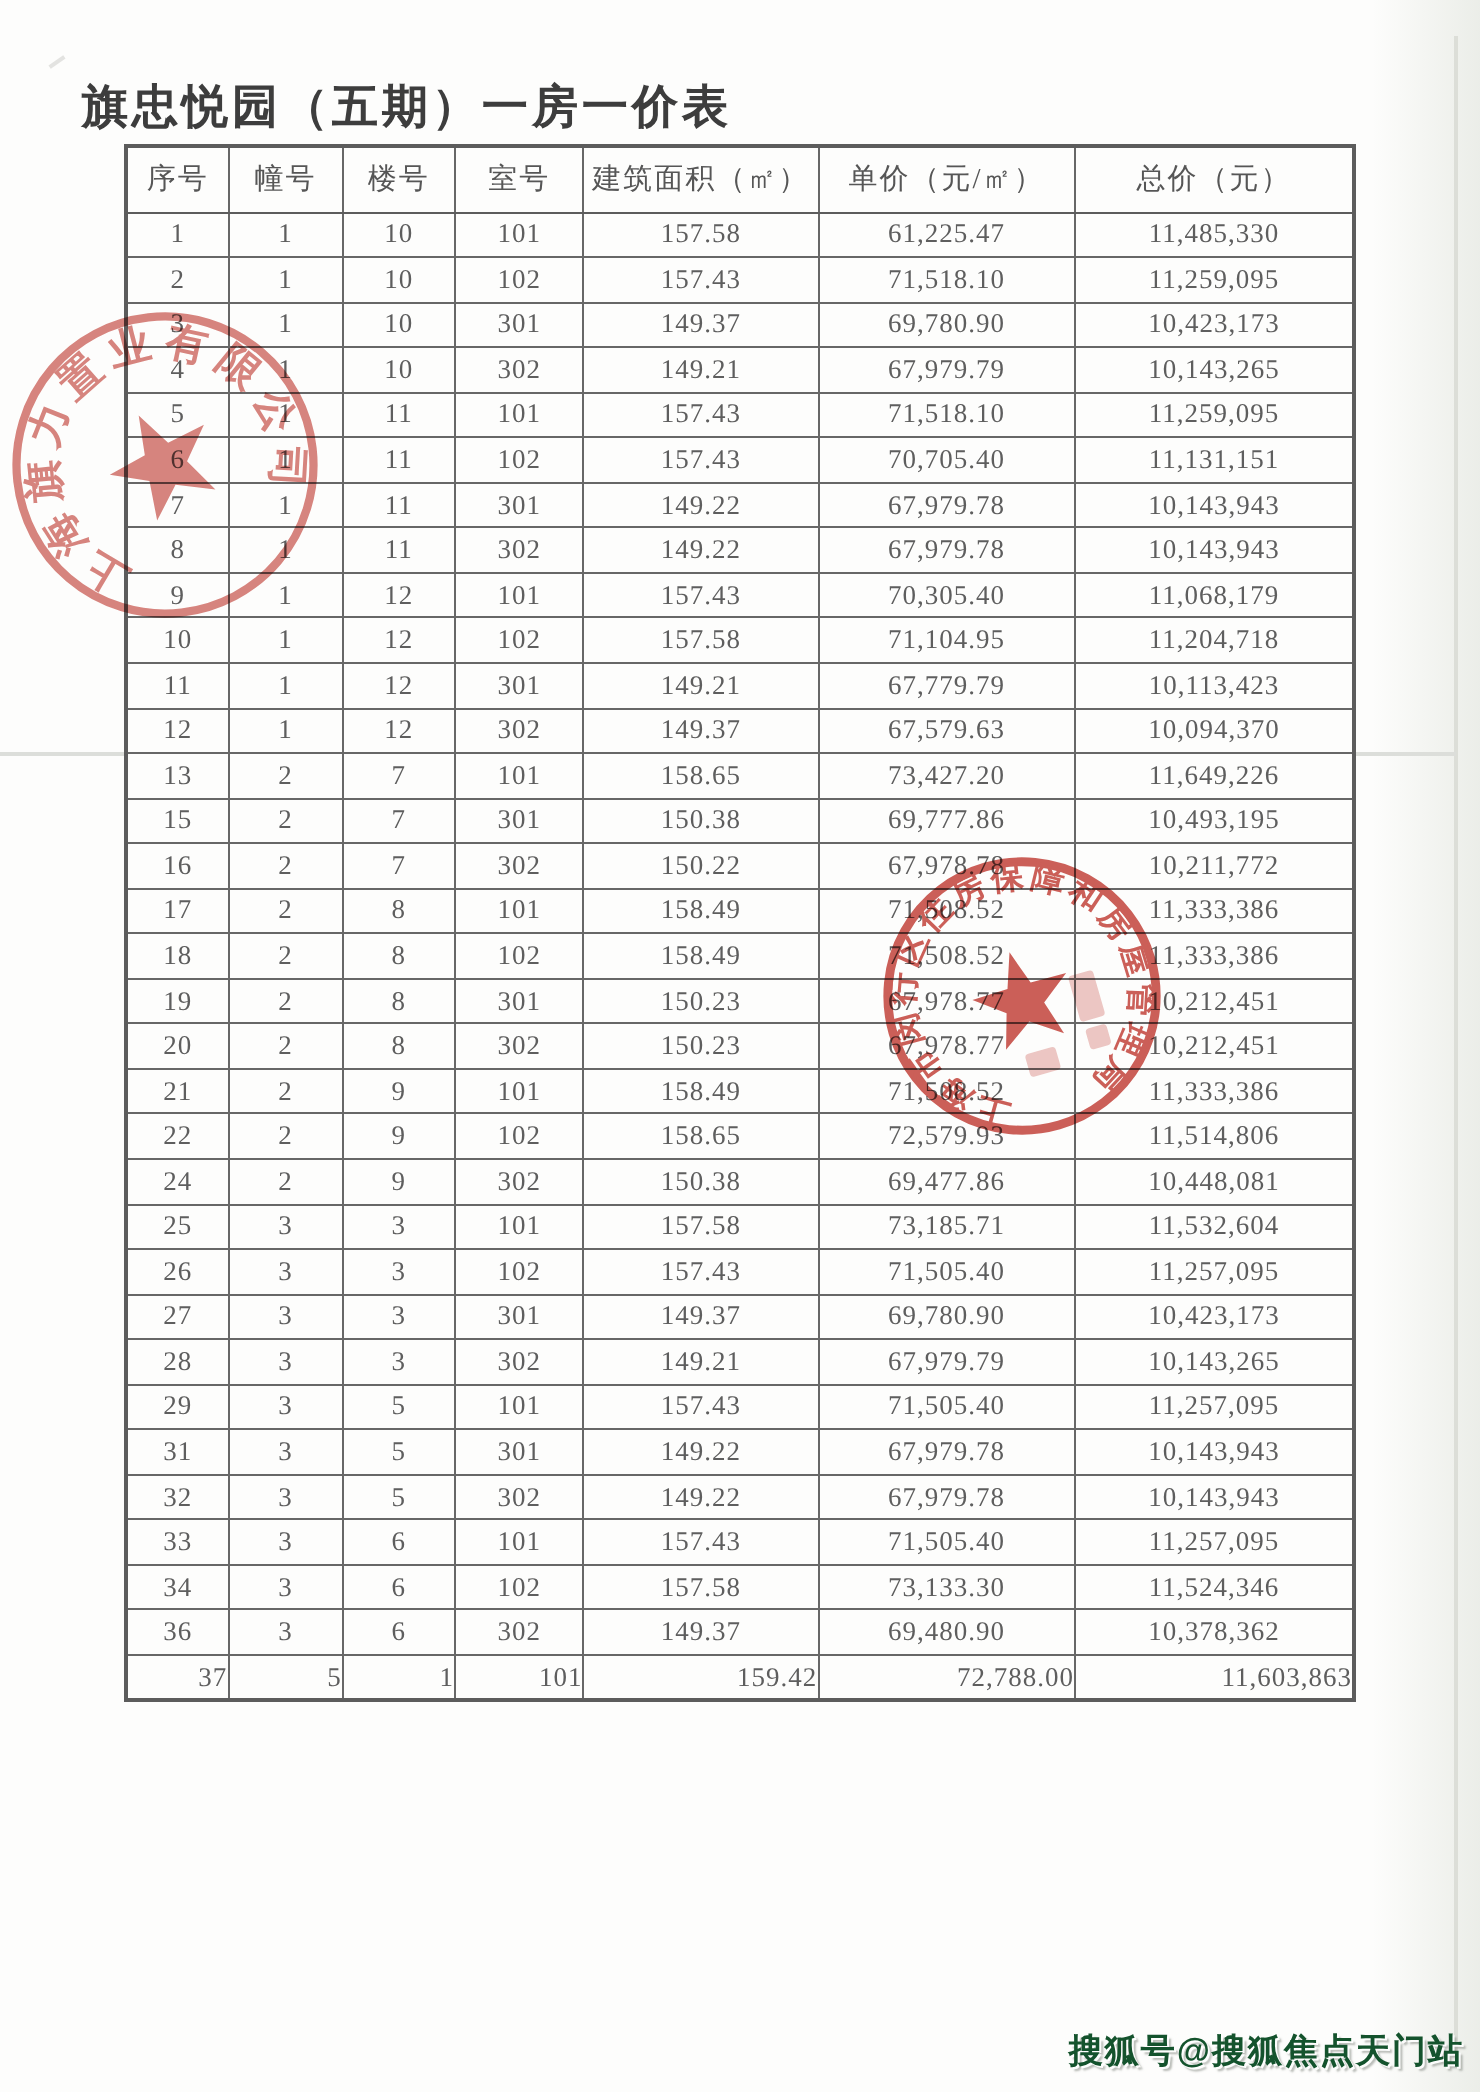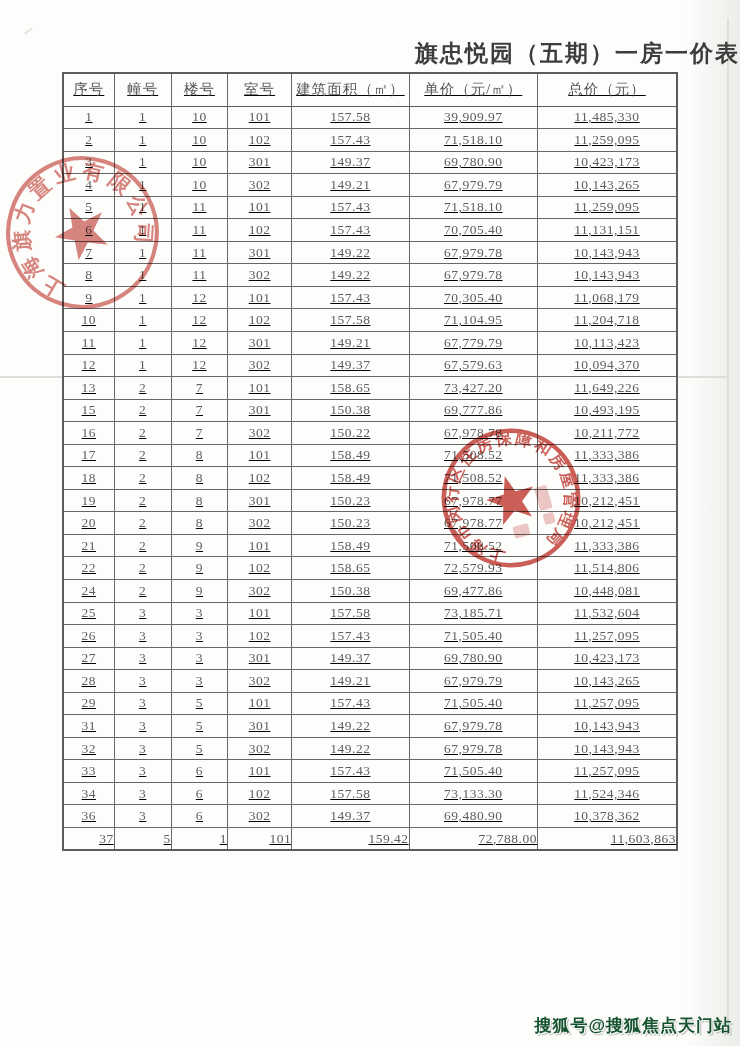--- a/index.html
+++ b/index.html
@@ -30,31 +30,30 @@
     position:absolute; left:678px; top:376px; width:50px; height:2px;
     background:#dcdeda;
   }
   .corner-smudge{
     position:absolute; left:24px; top:30px; width:9px; height:2px;
     background:#c9c9c6; transform:rotate(-35deg); opacity:.5;
   }
 
   .doc-title{
     position:absolute; top:38px; left:0; width:100%;
-    text-align:right;
+    text-align:left;
     font-size:23px; font-weight:bold; color:#3d3d3d;
     letter-spacing:2px;
     padding-left:41px;
   }
 
   table.price-table{
     position:absolute; left:62px; top:72px; width:616px;
     border-collapse:collapse; table-layout:fixed;
     background:transparent;
-    text-decoration:underline;
   }
   .price-table th, .price-table td{
     border:1px solid #676767;
     text-align:center; vertical-align:middle;
     color:#5e5e5e;
     overflow:hidden; white-space:nowrap;
   }
   .price-table th{
     height:33px; font-size:14.5px; font-weight:normal; color:#565656;
     letter-spacing:1px;
@@ -126,21 +125,21 @@
           <th>总价（元）</th>
         </tr>
     </thead>
     <tbody>
         <tr>
           <td>1</td>
           <td>1</td>
           <td>10</td>
           <td>101</td>
           <td>157.58</td>
-          <td>39,909.97</td>
+          <td>61,225.47</td>
           <td>11,485,330</td>
         </tr>
         <tr>
           <td>2</td>
           <td>1</td>
           <td>10</td>
           <td>102</td>
           <td>157.43</td>
           <td>71,518.10</td>
           <td>11,259,095</td>

